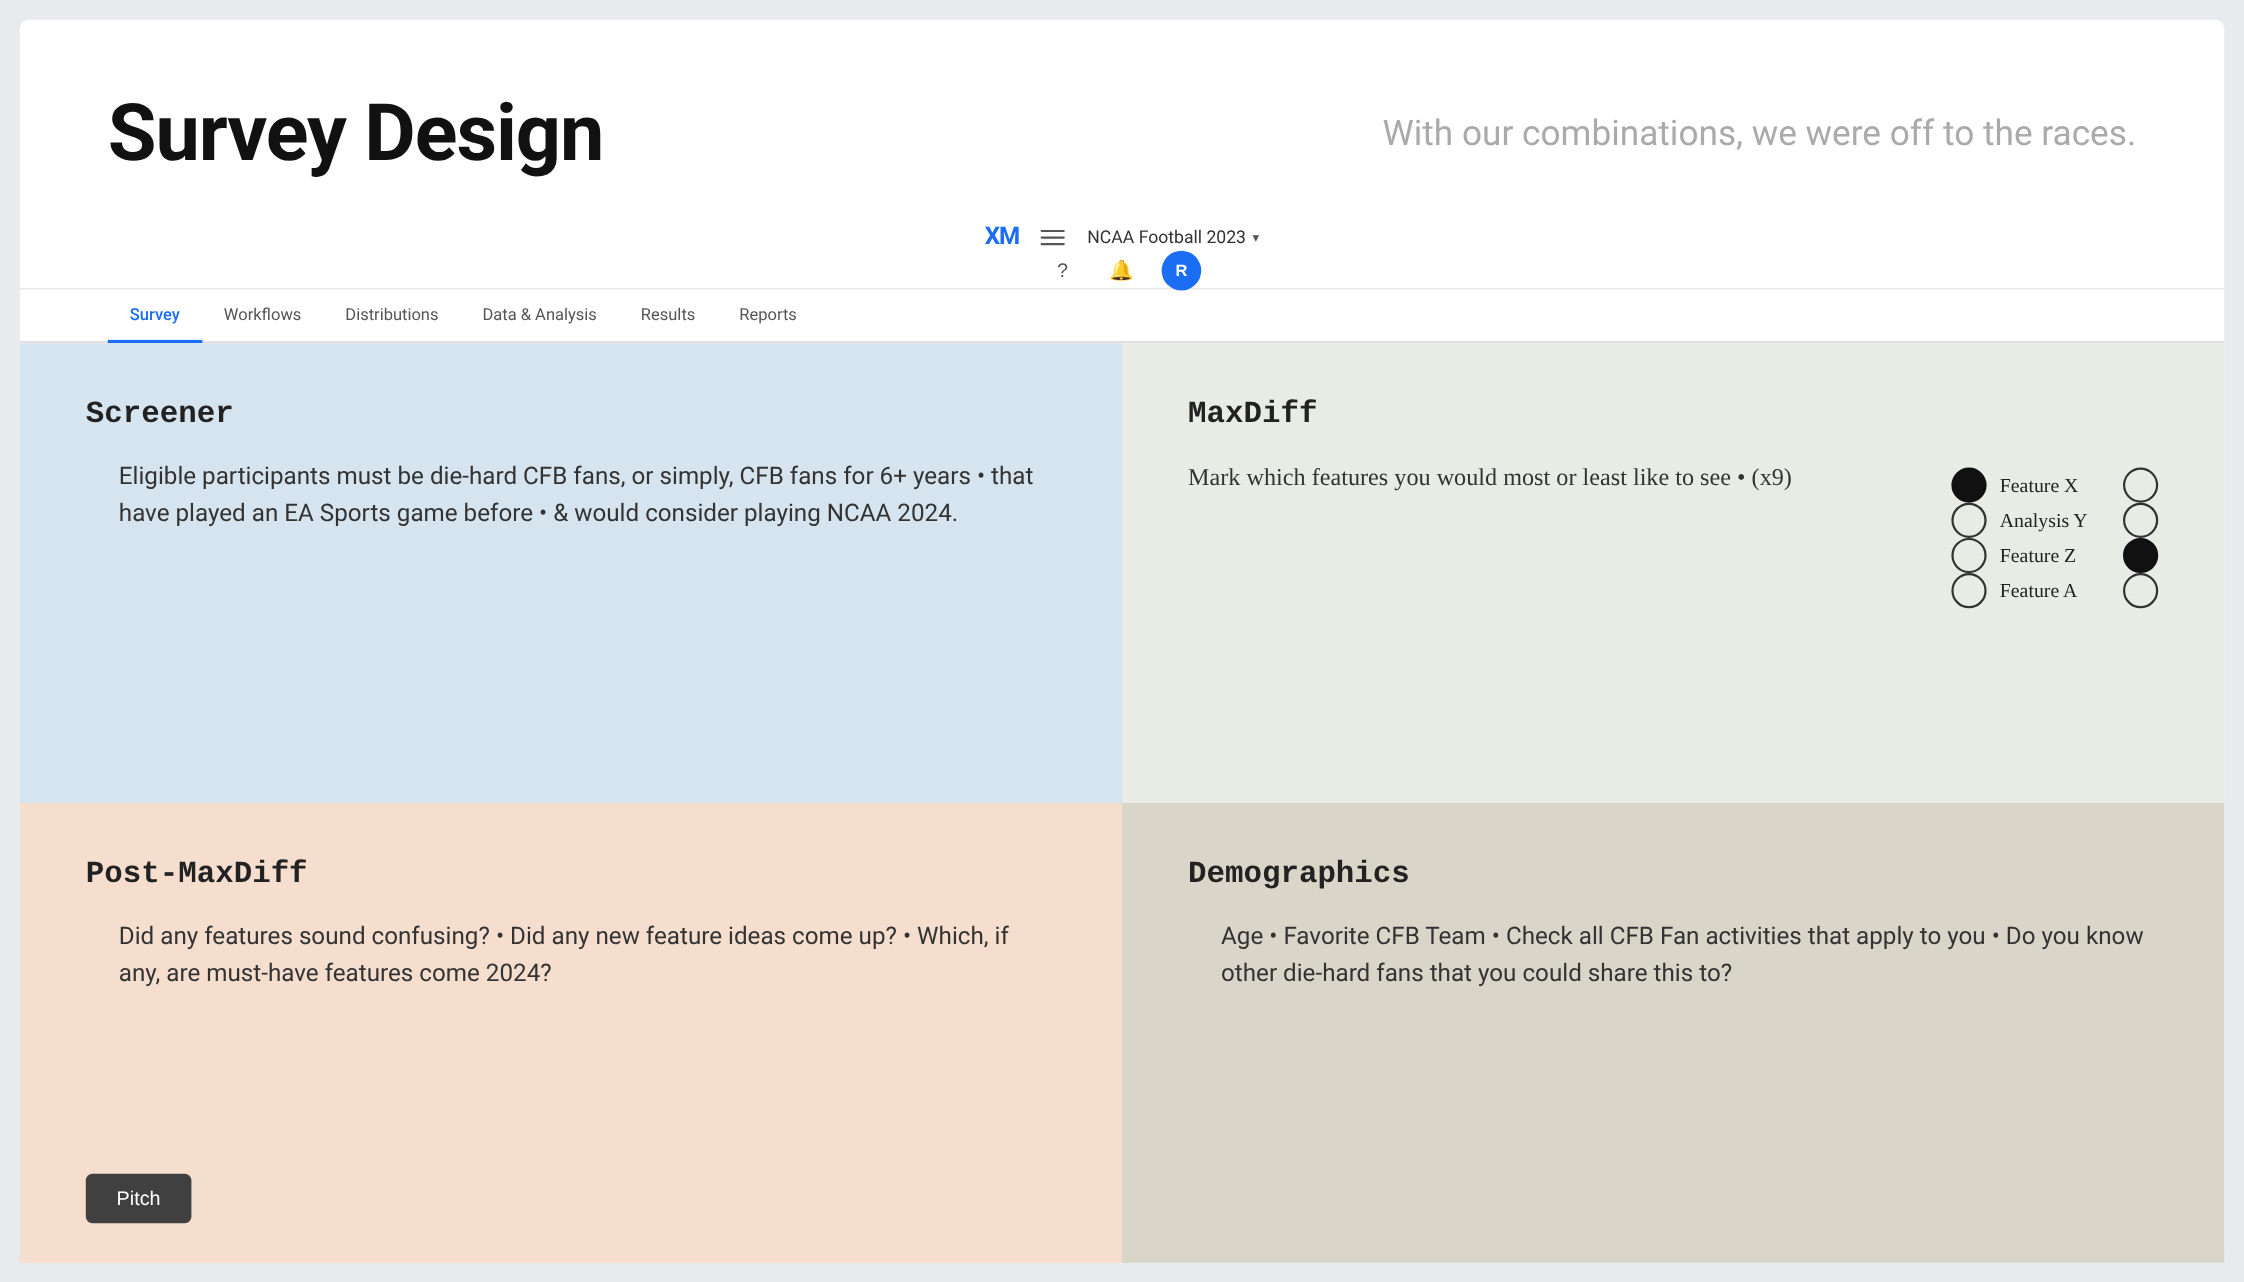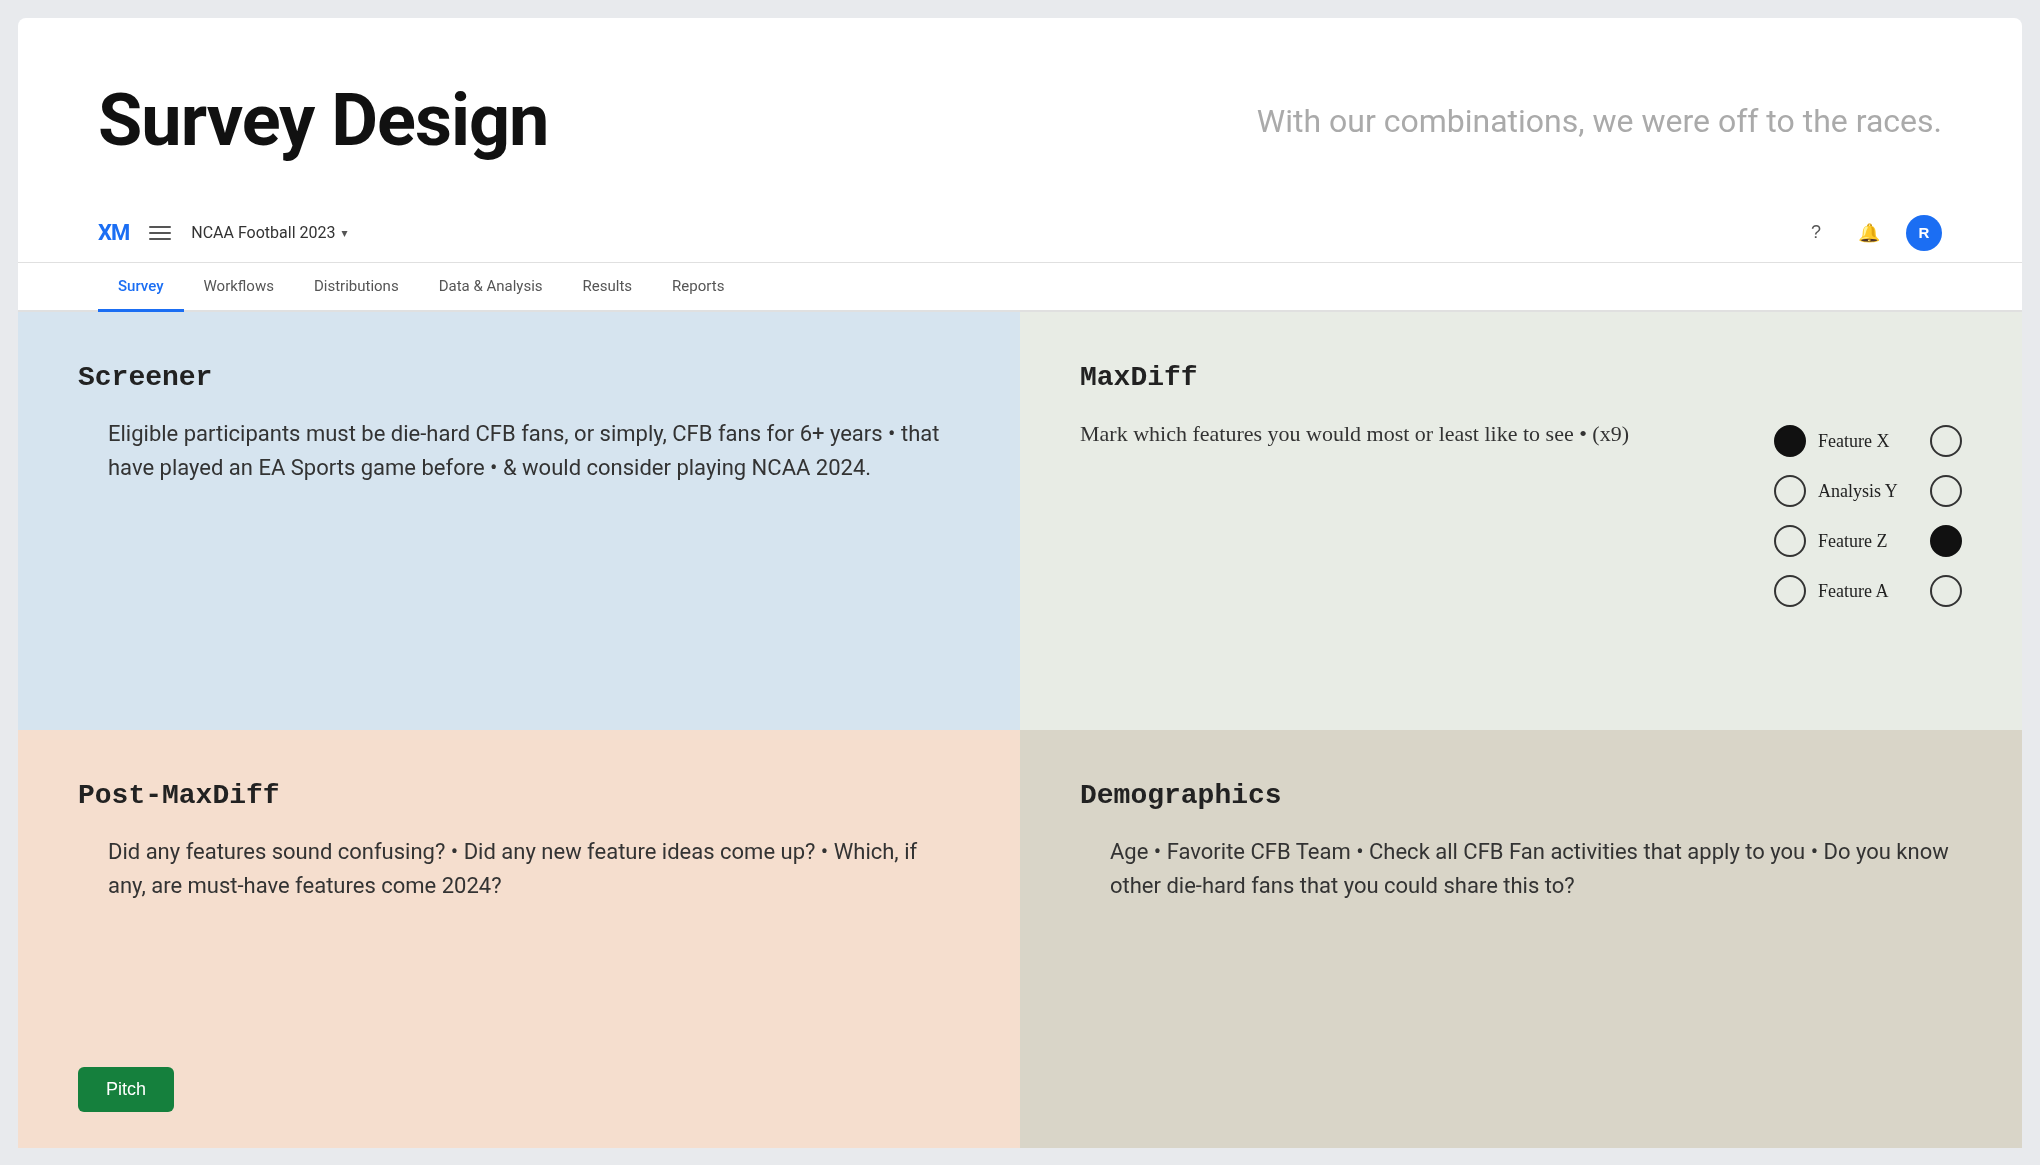--- a/index.html
+++ b/index.html
@@ -48,20 +48,21 @@
     }
 
     
     .navbar {
       display: flex;
       align-items: center;
       padding: 0 80px;
       height: 60px;
       border-bottom: 1px solid #e0e0e0;
       justify-content: space-between;
+      flex-direction: column;
     }
 
     .navbar-left {
       display: flex;
       align-items: center;
       gap: 20px;
     }
 
     .xm-logo {
       font-size: 22px;
@@ -216,21 +217,20 @@
     .maxdiff-description {
       font-size: 22px;
       color: #333;
       line-height: 1.55;
       flex: 1;
     }
 
     .feature-list {
       display: flex;
       flex-direction: column;
-      gap: 18px;
       padding-top: 8px;
     }
 
     .feature-row {
       display: flex;
       align-items: center;
       gap: 12px;
       font-size: 18px;
       color: #222;
     }
@@ -256,21 +256,21 @@
       font-size: 18px;
       color: #222;
       min-width: 100px;
     }
 
     
     .pitch-button {
       position: absolute;
       bottom: 36px;
       left: 60px;
-      background: #15803d;
+      background: #404040;
       color: #fff;
       border: none;
       border-radius: 6px;
       padding: 12px 28px;
       font-size: 18px;
       cursor: pointer;
       font-weight: 500;
     }
   </style>
 </head>

